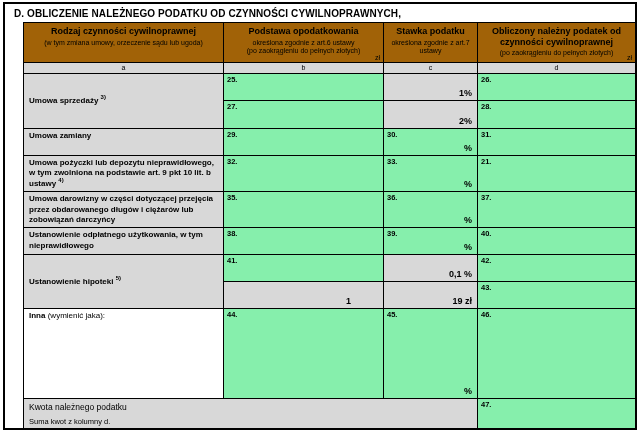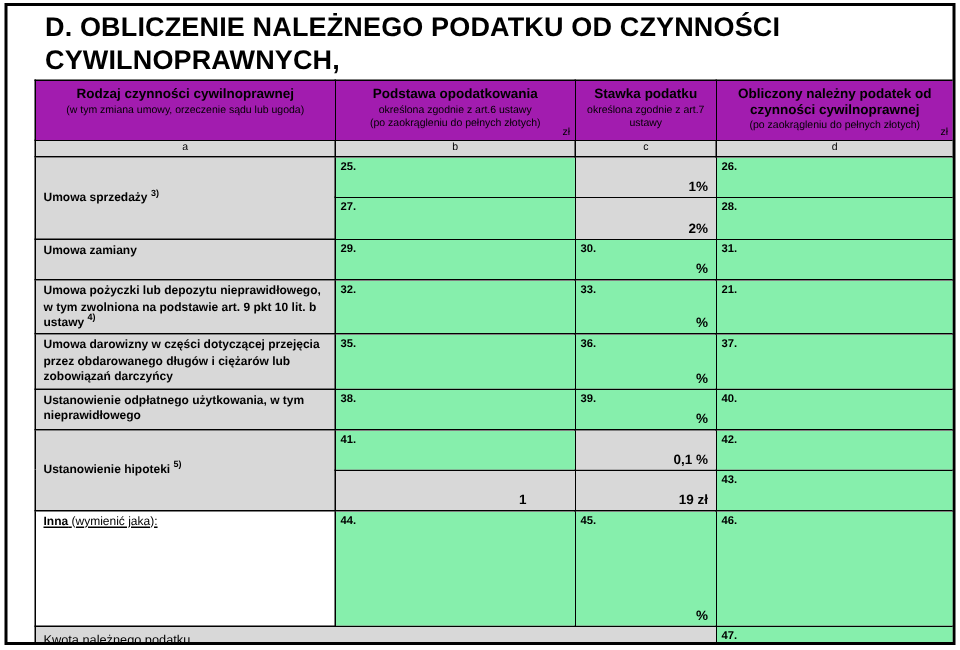--- a/index.html
+++ b/index.html
@@ -1,41 +1,41 @@
 <!DOCTYPE html>
 <html><head>
 <meta charset="utf-8">
 <style>
   html,body{margin:0;padding:0;background:#fff;}
   body{font-family:"Liberation Sans",sans-serif;color:#000;width:640px;height:433px;}
   .sheet{box-sizing:border-box;width:634px;height:428px;margin:2px 3px;border:2px solid #000;background:#fff;overflow:hidden;}
-  .title{padding:4px 8px 2px 9px;font-weight:bold;font-size:18px;line-height:1.2;letter-spacing:.1px;margin-left:16px;}
+  .title{padding:4px 8px 2px 9px;font-weight:bold;font-size:10px;line-height:1.2;letter-spacing:.1px;}
   .title .t2{padding-left:16px;}
   table{border-collapse:collapse;table-layout:fixed;margin-left:18px;width:612px;}
   td,th{border:1px solid #000;box-sizing:border-box;padding:0;overflow:hidden;}
-  th{background:#a21caf;font-weight:normal;vertical-align:top;position:relative;padding:3px 3px 2px;}
+  th{background:#a16207;font-weight:normal;vertical-align:top;position:relative;padding:3px 3px 2px;}
   .ht{font-weight:bold;font-size:9px;line-height:1.18;text-align:center;}
   .hs{font-size:7px;line-height:1.25;margin-top:2px;text-align:center;}
   .unit-br{position:absolute;right:3px;bottom:1px;font-size:7px;}
   .letters td{background:#d8d8d8;text-align:center;font-size:7px;line-height:10px;padding:0;}
   .lbl{background:#d8d8d8;padding:2px 5px;font-weight:bold;font-size:8px;line-height:1.3;vertical-align:top;}
   .lbl-mid{vertical-align:middle;}
   .lbl-white{background:#fff;}
   .hint{font-weight:normal;}
   sup{font-size:6px;line-height:0;}
   .f{position:relative;background:#86efac;vertical-align:top;}
   .gray{background:#d8d8d8;}
   .num{position:absolute;top:1px;left:3px;font-size:7.5px;font-weight:bold;}
   .rate-val{position:absolute;bottom:2px;right:5px;font-size:9px;font-weight:bold;white-space:nowrap;}
   .base1{position:absolute;bottom:2px;right:32px;font-size:9px;font-weight:bold;}
   .kwota-lbl{position:absolute;top:3px;left:5px;font-weight:normal;font-size:8.5px;}
   .kwota-sub{position:absolute;bottom:3px;left:5px;font-size:7.5px;}
   tr.h-head{height:40px;}  tr.h-let{height:11px;}
   tr.h27{height:27px;} tr.h28{height:28px;text-decoration:underline;} tr.h35{height:35px;}
-  tr.h34{height:34px;} tr.h77{height:77px;text-decoration:underline;} tr.h31{height:31px;}
+  tr.h34{height:34px;} tr.h77{height:90px;} tr.h31{height:31px;}
 </style>
 </head>
 <body>
 
 <div class="sheet">
   <div class="title">
     <div>D. OBLICZENIE NALEŻNEGO PODATKU OD CZYNNOŚCI CYWILNOPRAWNYCH,</div>
   </div>
 
   <table>

